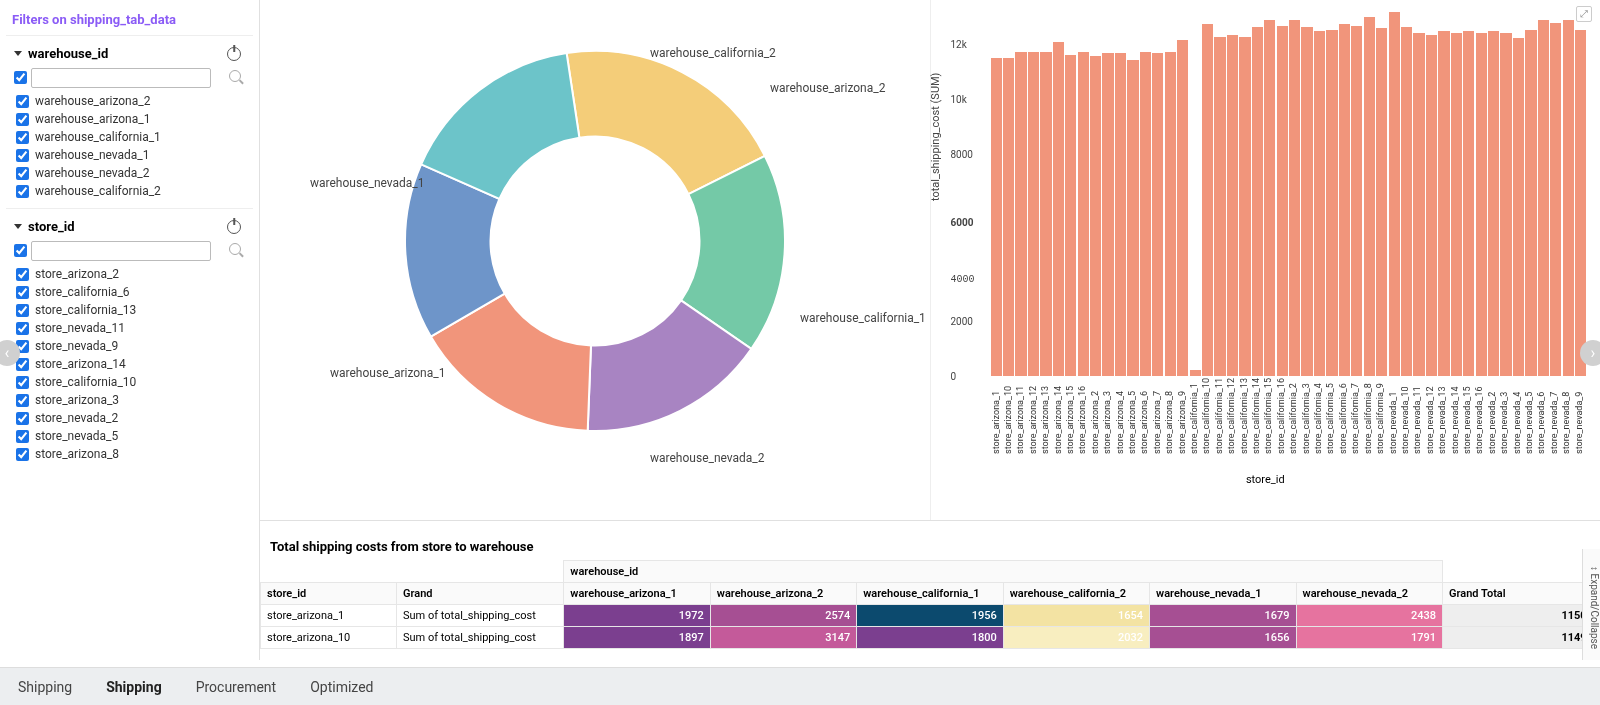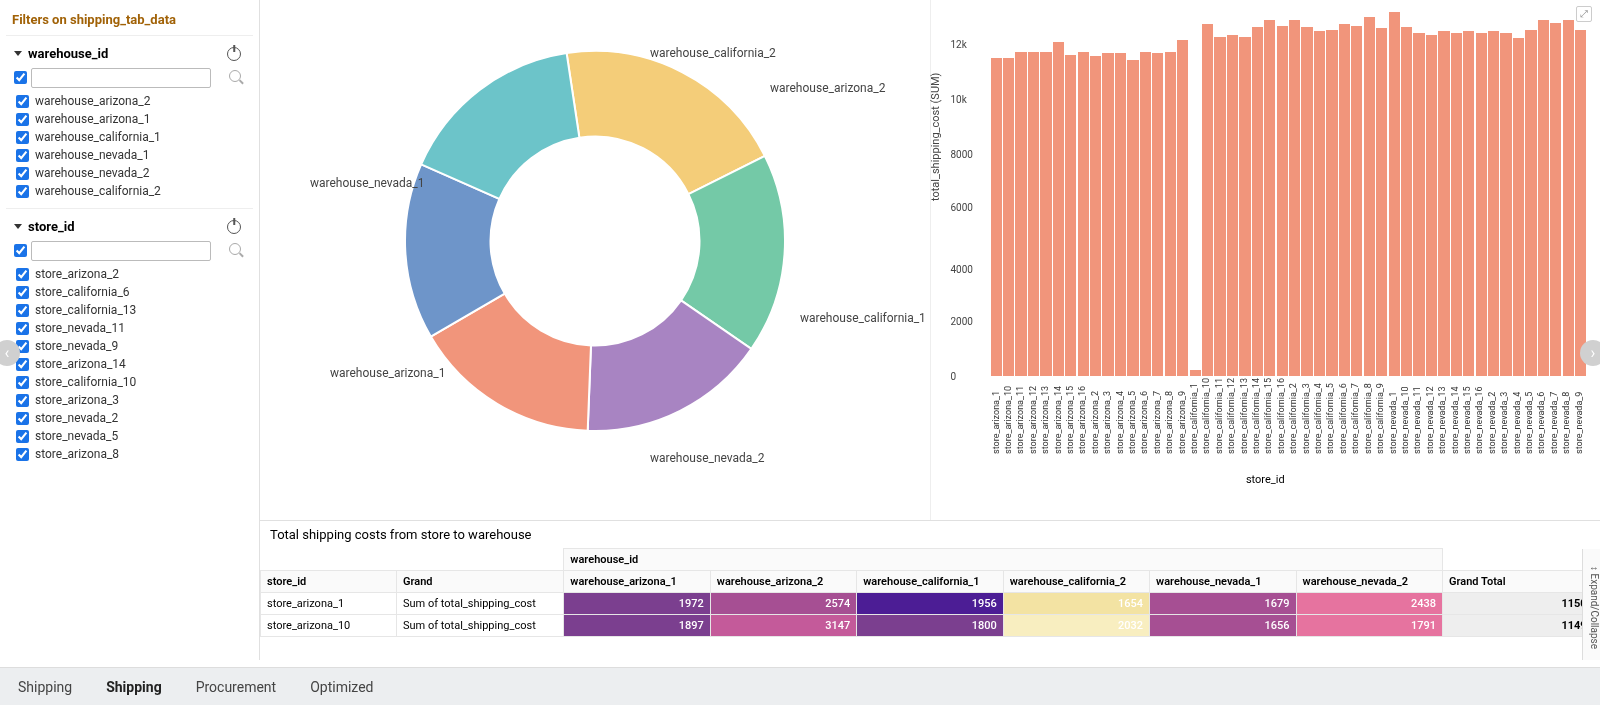--- a/index.html
+++ b/index.html
@@ -1,19 +1,19 @@
 <!DOCTYPE html>
 <html><head>
 <meta charset="utf-8">
 <style>
 * { box-sizing: border-box; margin: 0; padding: 0; font-family: -apple-system, BlinkMacSystemFont, "Segoe UI", Roboto, sans-serif; }
 body { width: 1600px; height: 705px; background: #fff; overflow: hidden; position: relative; }
 .layout { display: flex; height: 660px; }
 .sidebar { width: 260px; border-right: 1px solid #e0e0e0; padding: 8px 6px; overflow-y: auto; }
-.sidebar h3 { font-size: 13px; font-weight: 700; margin: 4px 6px 8px; color: #a16207; }
+.sidebar h3 { font-size: 13px; font-weight: 700; margin: 4px 6px 8px; color: #8b5cf6; }
 .summary-row { display: flex; align-items: center; justify-content: space-between; padding: 4px 10px 10px 12px; font-size: 14px; color: #555; }
 .power-icon { width: 14px; height: 14px; display: inline-block; border: 1.5px solid #555; border-radius: 50%; position: relative; cursor: pointer; }
 .power-icon::after { content:""; position:absolute; top:-3px; left:50%; width:1.5px; height:7px; background:#555; transform:translateX(-50%); }
 .filter-group { border-top: 1px solid #eee; padding: 8px 4px; }
 .filter-header { display:flex; align-items:center; justify-content:space-between; padding: 2px 8px 6px 4px; }
 .filter-header .left { display:flex; align-items:center; gap:6px; font-size:13px; font-weight:700; cursor:pointer; }
 .chev { display:inline-block; width:0;height:0;border-left:4px solid transparent;border-right:4px solid transparent;border-top:5px solid #333; }
 .search-row { display:flex; align-items:center; gap:4px; padding: 0 4px 4px; }
 .search-row input[type=checkbox]{ accent-color:#1a73e8; }
 .search-box { flex:1; border:1px solid #bbb; border-radius:2px; height:20px; padding:0 18px 0 4px; font-size:12px; position:relative; }
@@ -34,21 +34,21 @@
 .ylabel { position:absolute; left:-6px; top:50%; transform:rotate(-90deg) translateX(40%); transform-origin:left center; font-size:11px; color:#444; white-space:nowrap; }
 .ytick { position:absolute; left:-40px; font-size:10px; color:#444; transform:translateY(-50%); }
 .bars { position:absolute; left:50px; top:10px; right:4px; height:360px; display:flex; align-items:flex-end; gap:1.2px; }
 .bar { flex:1; background:#f1957b; }
 .xticks { position:absolute; left:50px; top:372px; right:4px; display:flex; }
 .xtick { flex:1; font-size:9px; color:#333; writing-mode:vertical-rl; transform:rotate(180deg); text-align:left; padding-top:2px; white-space:nowrap; }
 .xlabel { position:absolute; left:50%; bottom:0; transform:translateX(-50%); font-size:11px; }
 .expand-icon { position:absolute; right:8px; top:6px; width:16px;height:16px;border:1px solid #ccc; border-radius:2px; font-size:10px; display:flex;align-items:center;justify-content:center;color:#888;cursor:pointer; }
 
 .table-panel { flex:1; border-top:1px solid #e0e0e0; overflow:hidden; position:relative; }
-.table-panel h4 { font-size:13px; font-weight:400; padding:6px 10px; }
+.table-panel h4 { font-size:13px; font-weight:700; padding:6px 10px;margin-top:12px; }
 .tbl { width:100%; border-collapse:collapse; font-size:11px; table-layout:fixed; }
 .tbl th, .tbl td { border:1px solid #e6e6e6; padding:4px 6px; text-align:left; }
 .tbl th { background:#fafafa; font-weight:600; }
 .tbl td.num { text-align:right; color:#fff; font-weight:500; }
 .tbl td.gt { text-align:right; font-weight:700; background:#eee; }
 .side-expand { position:absolute; right:0; top:28px; bottom:0; width:18px; border-left:1px solid #ddd; writing-mode:vertical-rl; font-size:10px; text-align:center; padding-top:6px; color:#555; background:#fafafa; cursor:pointer; }
 
 .bottom-tabs { position:absolute; left:0; right:0; bottom:0; height:38px; background:#eceef0; display:flex; align-items:center; gap:26px; padding:0 14px; border-top:1px solid #ddd; }
 .bottom-tabs .tab { font-size:14px; color:#444; cursor:pointer; padding:6px 4px; }
 .bottom-tabs .tab.active { font-weight:700; color:#222; }
@@ -181,22 +181,22 @@
             <div class="donut-label" style="left: 380px; top: 40px;">warehouse_california_2</div>
           </div>
       </div>
       <div class="chart-panel" style="border-left:1px solid #eee;">
         <span class="expand-icon">⤢</span>
         <div class="bar-wrap">
           <span class="ylabel">total_shipping_cost (SUM)</span>
           <div id="yticks">
               <div class="ytick" style="top: 370px; left: 10px;">0</div>
               <div class="ytick" style="top: 314.615px; left: 10px;">2000</div>
-              <div class="ytick" style="top: 263px; left: 10px;">4000</div>
-              <div class="ytick" style="top: 201px; left: 10px;">6000</div>
+              <div class="ytick" style="top: 273px; left: 10px; font-family: Liberation Mono, monospace;">4000</div>
+              <div class="ytick" style="top: 216px; left: 10px; font-weight: bold;">6000</div>
               <div class="ytick" style="top: 148.462px; left: 10px;">8000</div>
               <div class="ytick" style="top: 93.0769px; left: 10px;">10k</div>
               <div class="ytick" style="top: 37.6923px; left: 10px;">12k</div>
             </div>
           <div class="bars" id="bars">
               <div class="bar" style="height: 318.462px;"></div>
               <div class="bar" style="height: 318.462px;"></div>
               <div class="bar" style="height: 324px;"></div>
               <div class="bar" style="height: 324px;"></div>
               <div class="bar" style="height: 324px;"></div>
@@ -328,21 +328,21 @@
               <th>warehouse_california_2</th>
               <th>warehouse_nevada_1</th>
               <th>warehouse_nevada_2</th>
               <th>Grand Total</th>
             </tr>
             <tr>
               <td>store_arizona_1</td>
               <td>Sum of total_shipping_cost</td>
               <td class="num" style="background:#7b3f8f">1972</td>
               <td class="num" style="background:#a64f93">2574</td>
-              <td class="num" style="background:#4c1d95">1956</td>
+              <td class="num" style="background:#0c4a6e">1956</td>
               <td class="num" style="background:#f3e3a3">1654</td>
               <td class="num" style="background:#a64f93">1679</td>
               <td class="num" style="background:#e6739f">2438</td>
               <td class="gt">11509</td>
             </tr>
             <tr>
               <td>store_arizona_10</td>
               <td>Sum of total_shipping_cost</td>
               <td class="num" style="background:#7b3f8f">1897</td>
               <td class="num" style="background:#c45a9a">3147</td>

